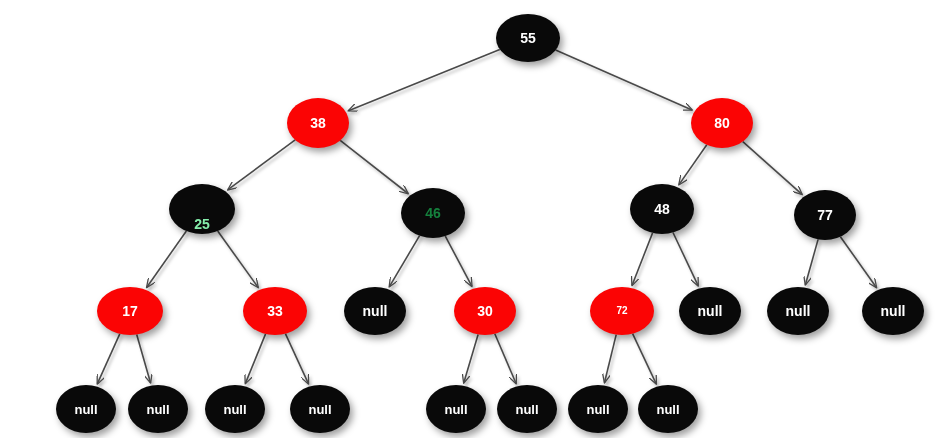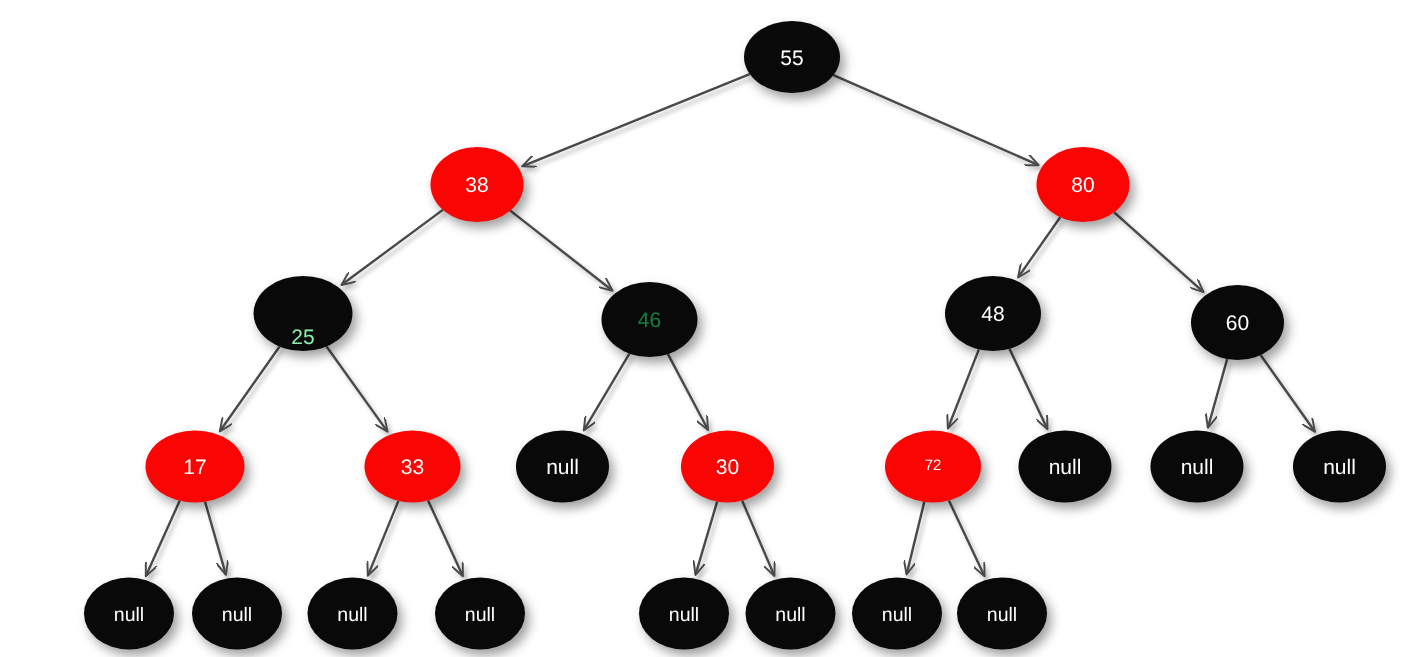--- a/index.html
+++ b/index.html
@@ -33,20 +33,21 @@
     box-shadow: 3px 4px 7px rgba(0,0,0,0.38);
     box-sizing: border-box;
     z-index: 2;
   }
   .node-label {
     color: #ffffff;
     font-family: "Liberation Sans", sans-serif;
     line-height: 1;
     text-align: center;
     user-select: none;
+    font-weight: bold;
   }
   .node.black { background: #090909; }
   .node.red   { background: #fb0404; }
   .watermark {
     position: absolute;
     color: #d2d2d2;
     font-family: "Liberation Sans", sans-serif;
     font-size: 17px;
     white-space: nowrap;
     z-index: 3;
@@ -105,21 +106,21 @@
       <div class="node black" style="left: 169px; top: 184px; width: 66px; height: 50px; background: rgb(9, 9, 9);">
         <span class="node-label" style="font-size: 14px; color: #86efac; margin-top: 30px;">25</span>
       </div>
       <div class="node black" style="left: 401px; top: 188px; width: 64px; height: 50px; background: rgb(9, 9, 9);">
         <span class="node-label" style="font-size: 14px; color: #15803d;">46</span>
       </div>
       <div class="node black" style="left: 630px; top: 184px; width: 64px; height: 50px; background: rgb(9, 9, 9);">
         <span class="node-label" style="font-size: 14px; color: rgb(255, 255, 255);">48</span>
       </div>
       <div class="node black" style="left: 794px; top: 190px; width: 62px; height: 50px; background: rgb(9, 9, 9);">
-        <span class="node-label" style="font-size: 14px; color: rgb(255, 255, 255);">60</span>
+        <span class="node-label" style="font-size: 14px; color: rgb(255, 255, 255);">77</span>
       </div>
       <div class="node red" style="left: 97px; top: 287px; width: 66px; height: 48px; background: rgb(251, 4, 4);">
         <span class="node-label" style="font-size: 14px; color: rgb(255, 255, 255);">17</span>
       </div>
       <div class="node red" style="left: 243px; top: 287px; width: 64px; height: 48px; background: rgb(251, 4, 4);">
         <span class="node-label" style="font-size: 14px; color: rgb(255, 255, 255);">33</span>
       </div>
       <div class="node black" style="left: 344px; top: 287px; width: 62px; height: 48px; background: rgb(9, 9, 9);">
         <span class="node-label" style="font-size: 14px; color: rgb(255, 255, 255);">null</span>
       </div>

